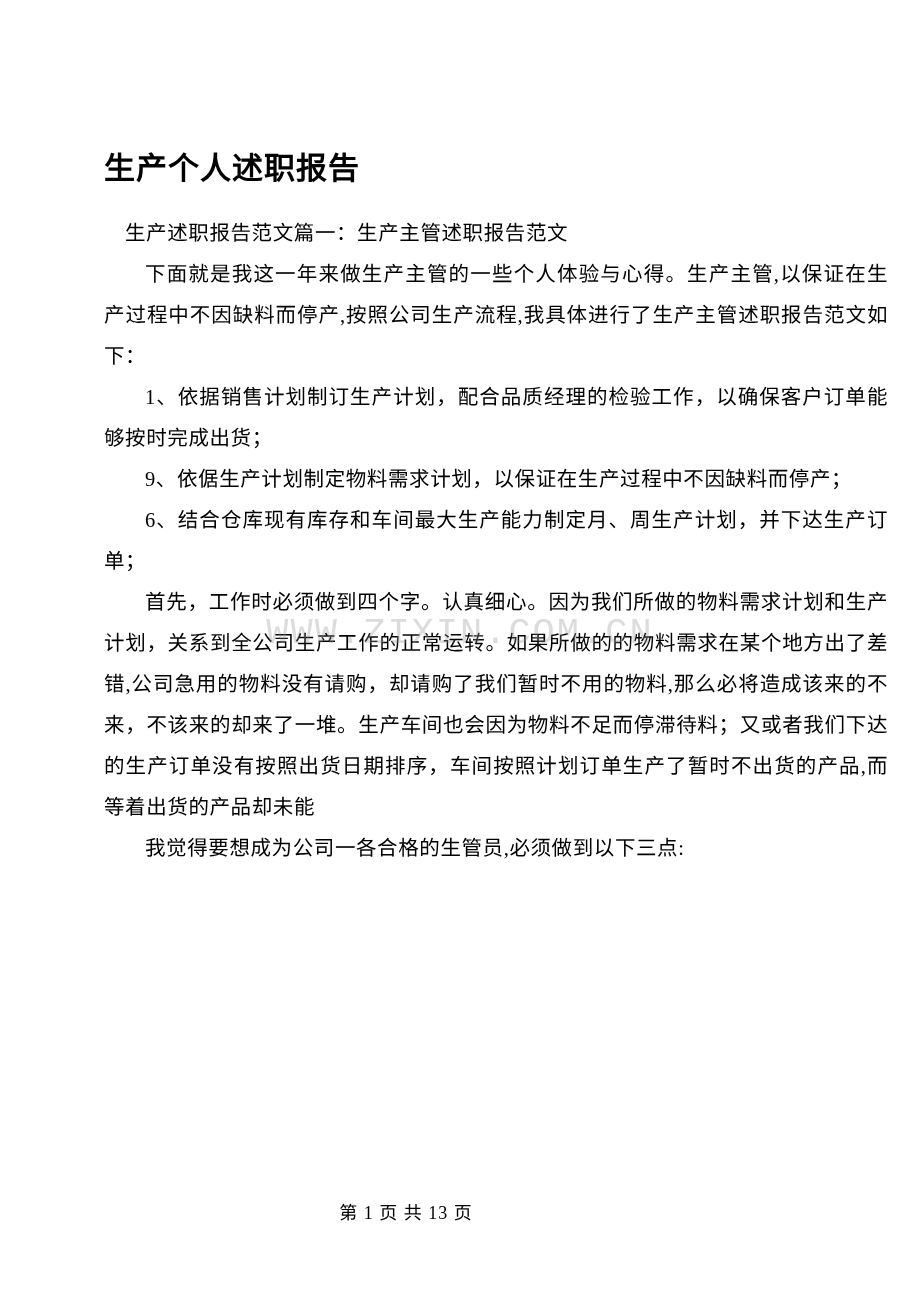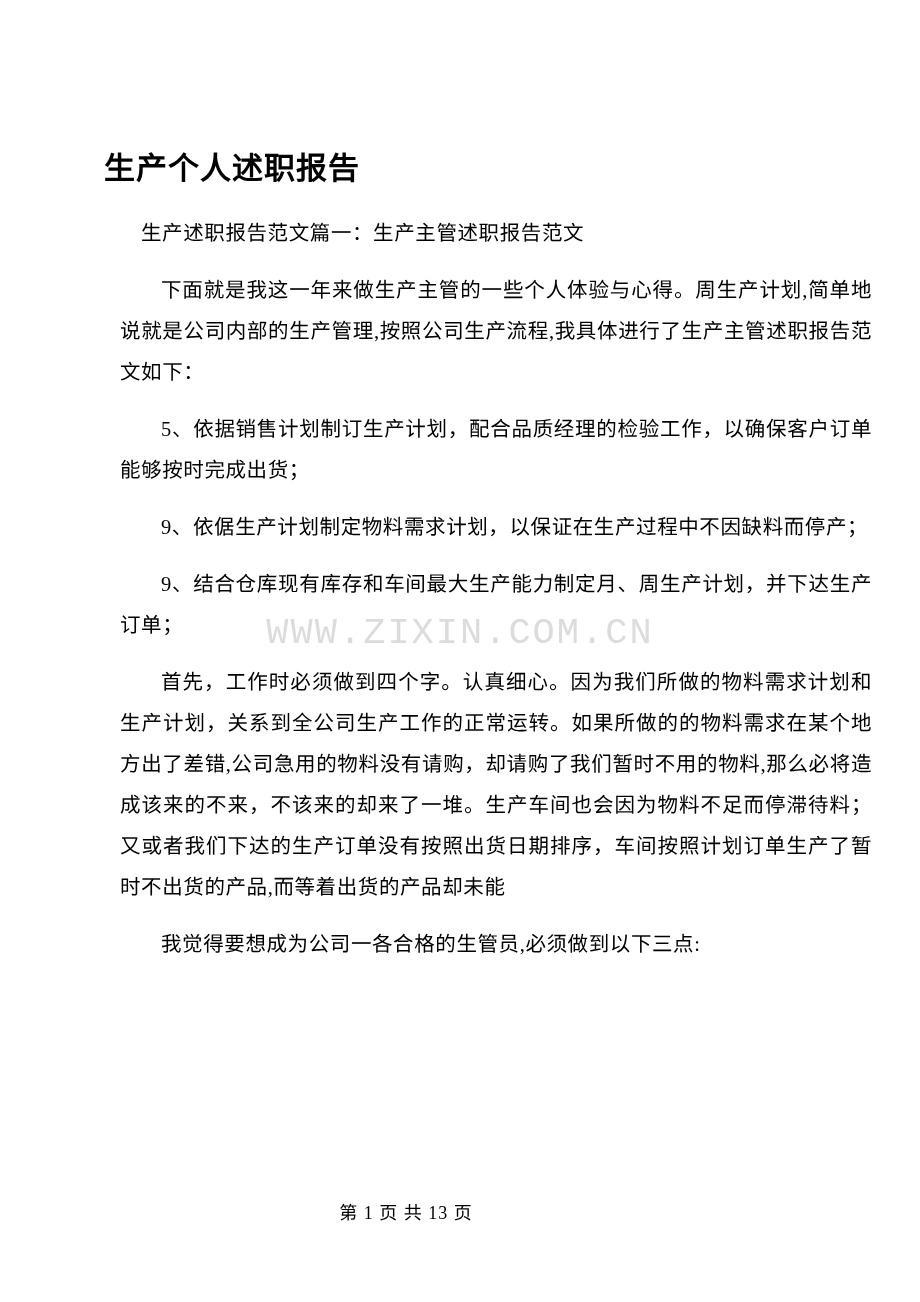--- a/index.html
+++ b/index.html
@@ -31,21 +31,21 @@
     font-weight: bold;
     letter-spacing: 1px;
     margin: 0 0 26px 0;
     line-height: 1.2;
     font-family: "Liberation Sans", "DejaVu Sans", sans-serif;
   }
 
   .para {
     font-size: 20.5px;
     line-height: 41px;
-    margin: 16px;
+    margin: 0;
     text-align: justify;
     text-justify: inter-ideograph;
     letter-spacing: 0.6px;
     font-family: "Liberation Serif", "DejaVu Serif", serif;
   }
 
   .indent-1 { text-indent: 21px; }
   .indent-2 { text-indent: 41px; }
 
   .watermark {
@@ -75,24 +75,24 @@
   }
 </style>
 </head>
 <body>
 
 <div class="page">
 
   <h1 class="doc-title">生产个人述职报告</h1>
 
   <p class="para indent-1">生产述职报告范文篇一：生产主管述职报告范文</p>
-  <p class="para indent-2">下面就是我这一年来做生产主管的一些个人体验与心得。周生产计划,简单地说就是公司内部的生产管理,按照公司生产流程,我具体进行了生产主管述职报告范文如下：</p>
-  <p class="para indent-2">5、依据销售计划制订生产计划，配合品质经理的检验工作，以确保客户订单能够按时完成出货；</p>
+  <p class="para indent-2">下面就是我这一年来做生产主管的一些个人体验与心得。生产主管,以保证在生产过程中不因缺料而停产,按照公司生产流程,我具体进行了生产主管述职报告范文如下：</p>
+  <p class="para indent-2">1、依据销售计划制订生产计划，配合品质经理的检验工作，以确保客户订单能够按时完成出货；</p>
   <p class="para indent-2">9、依倨生产计划制定物料需求计划，以保证在生产过程中不因缺料而停产；</p>
-  <p class="para indent-2">9、结合仓库现有库存和车间最大生产能力制定月、周生产计划，并下达生产订单；</p>
+  <p class="para indent-2">6、结合仓库现有库存和车间最大生产能力制定月、周生产计划，并下达生产订单；</p>
   <p class="para indent-2">首先，工作时必须做到四个字。认真细心。因为我们所做的物料需求计划和生产计划，关系到全公司生产工作的正常运转。如果所做的的物料需求在某个地方出了差错,公司急用的物料没有请购，却请购了我们暂时不用的物料,那么必将造成该来的不来，不该来的却来了一堆。生产车间也会因为物料不足而停滞待料；又或者我们下达的生产订单没有按照出货日期排序，车间按照计划订单生产了暂时不出货的产品,而等着出货的产品却未能</p>
   <p class="para indent-2">我觉得要想成为公司一各合格的生管员,必须做到以下三点:</p>
 
 </div>
 
 <div class="watermark">WWW.ZIXIN.COM.CN</div>
 
 <div class="footer">第 1 页 共 13 页</div>
 
 </body></html>

